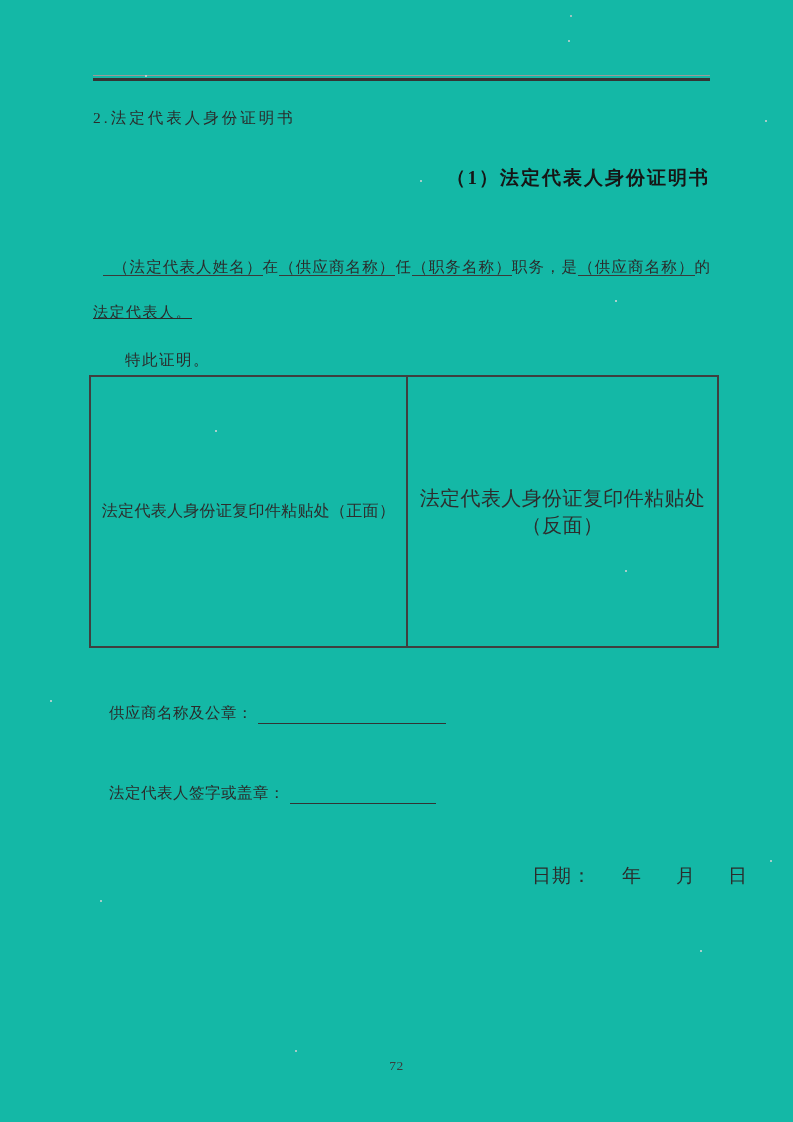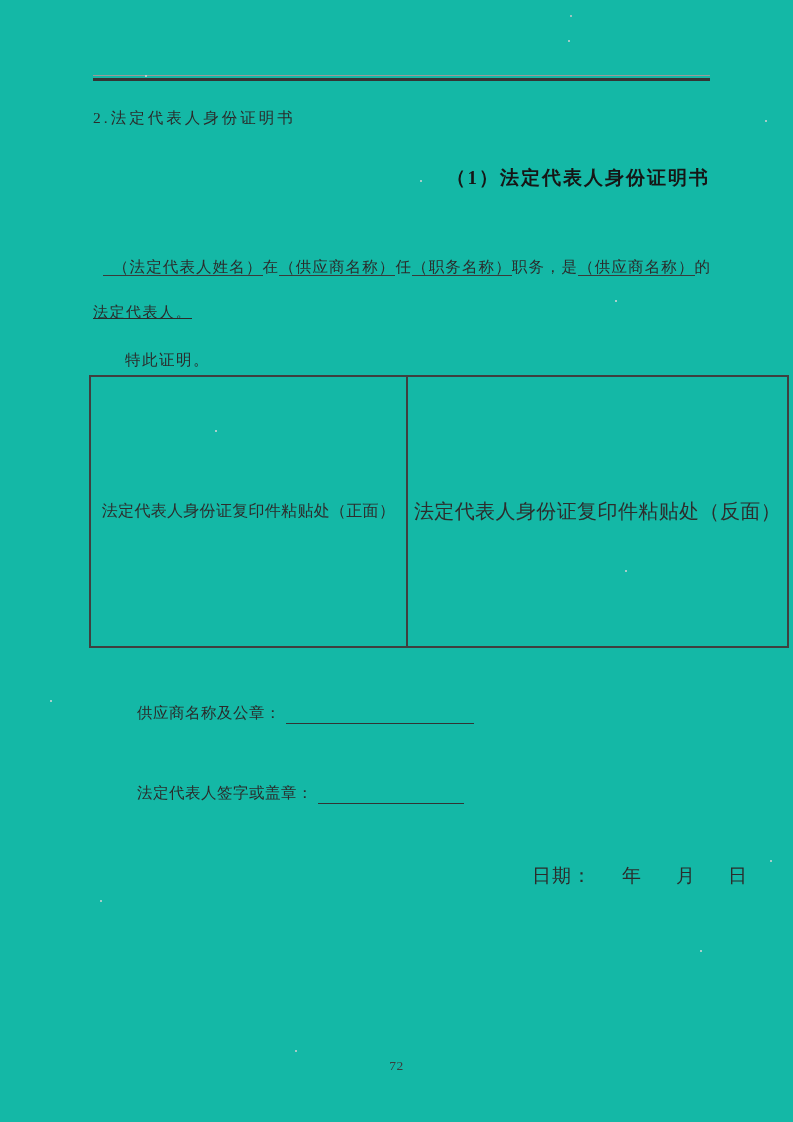--- a/index.html
+++ b/index.html
@@ -76,21 +76,21 @@
   .u {
     border-bottom: 1.5px solid #3a3a3a;
     padding-bottom: 0;
   }
   .u-lead {
     padding-left: 10px;
   }
   .paste-table {
     position: absolute;
     left: 89px; top: 375px;
-    width: 700px; height: 273px;
+    width: 630px; height: 273px;
     border: 2px solid #3f3f3f;
     box-sizing: border-box;
     display: flex;
   }
   .paste-cell {
     display: flex;
     align-items: center;
     justify-content: center;
     box-sizing: border-box;
     text-align: center;
@@ -101,21 +101,21 @@
     font-size: 16px;
     letter-spacing: 0.3px;
   }
   .paste-cell.back {
     flex: 1;
     font-size: 20px;
     letter-spacing: 0.4px;
   }
   .sig-row {
     position: absolute;
-    left: 137px;
+    left: 109px;
     font-size: 15.5px;
     letter-spacing: 0.5px;
     color: #2b2b2b;
     white-space: nowrap;
   }
   .sig-row.supplier { top: 703px; }
   .sig-row.legalrep { top: 783px; }
   .blank-line {
     display: inline-block;
     border-bottom: 1.5px solid #333333;

